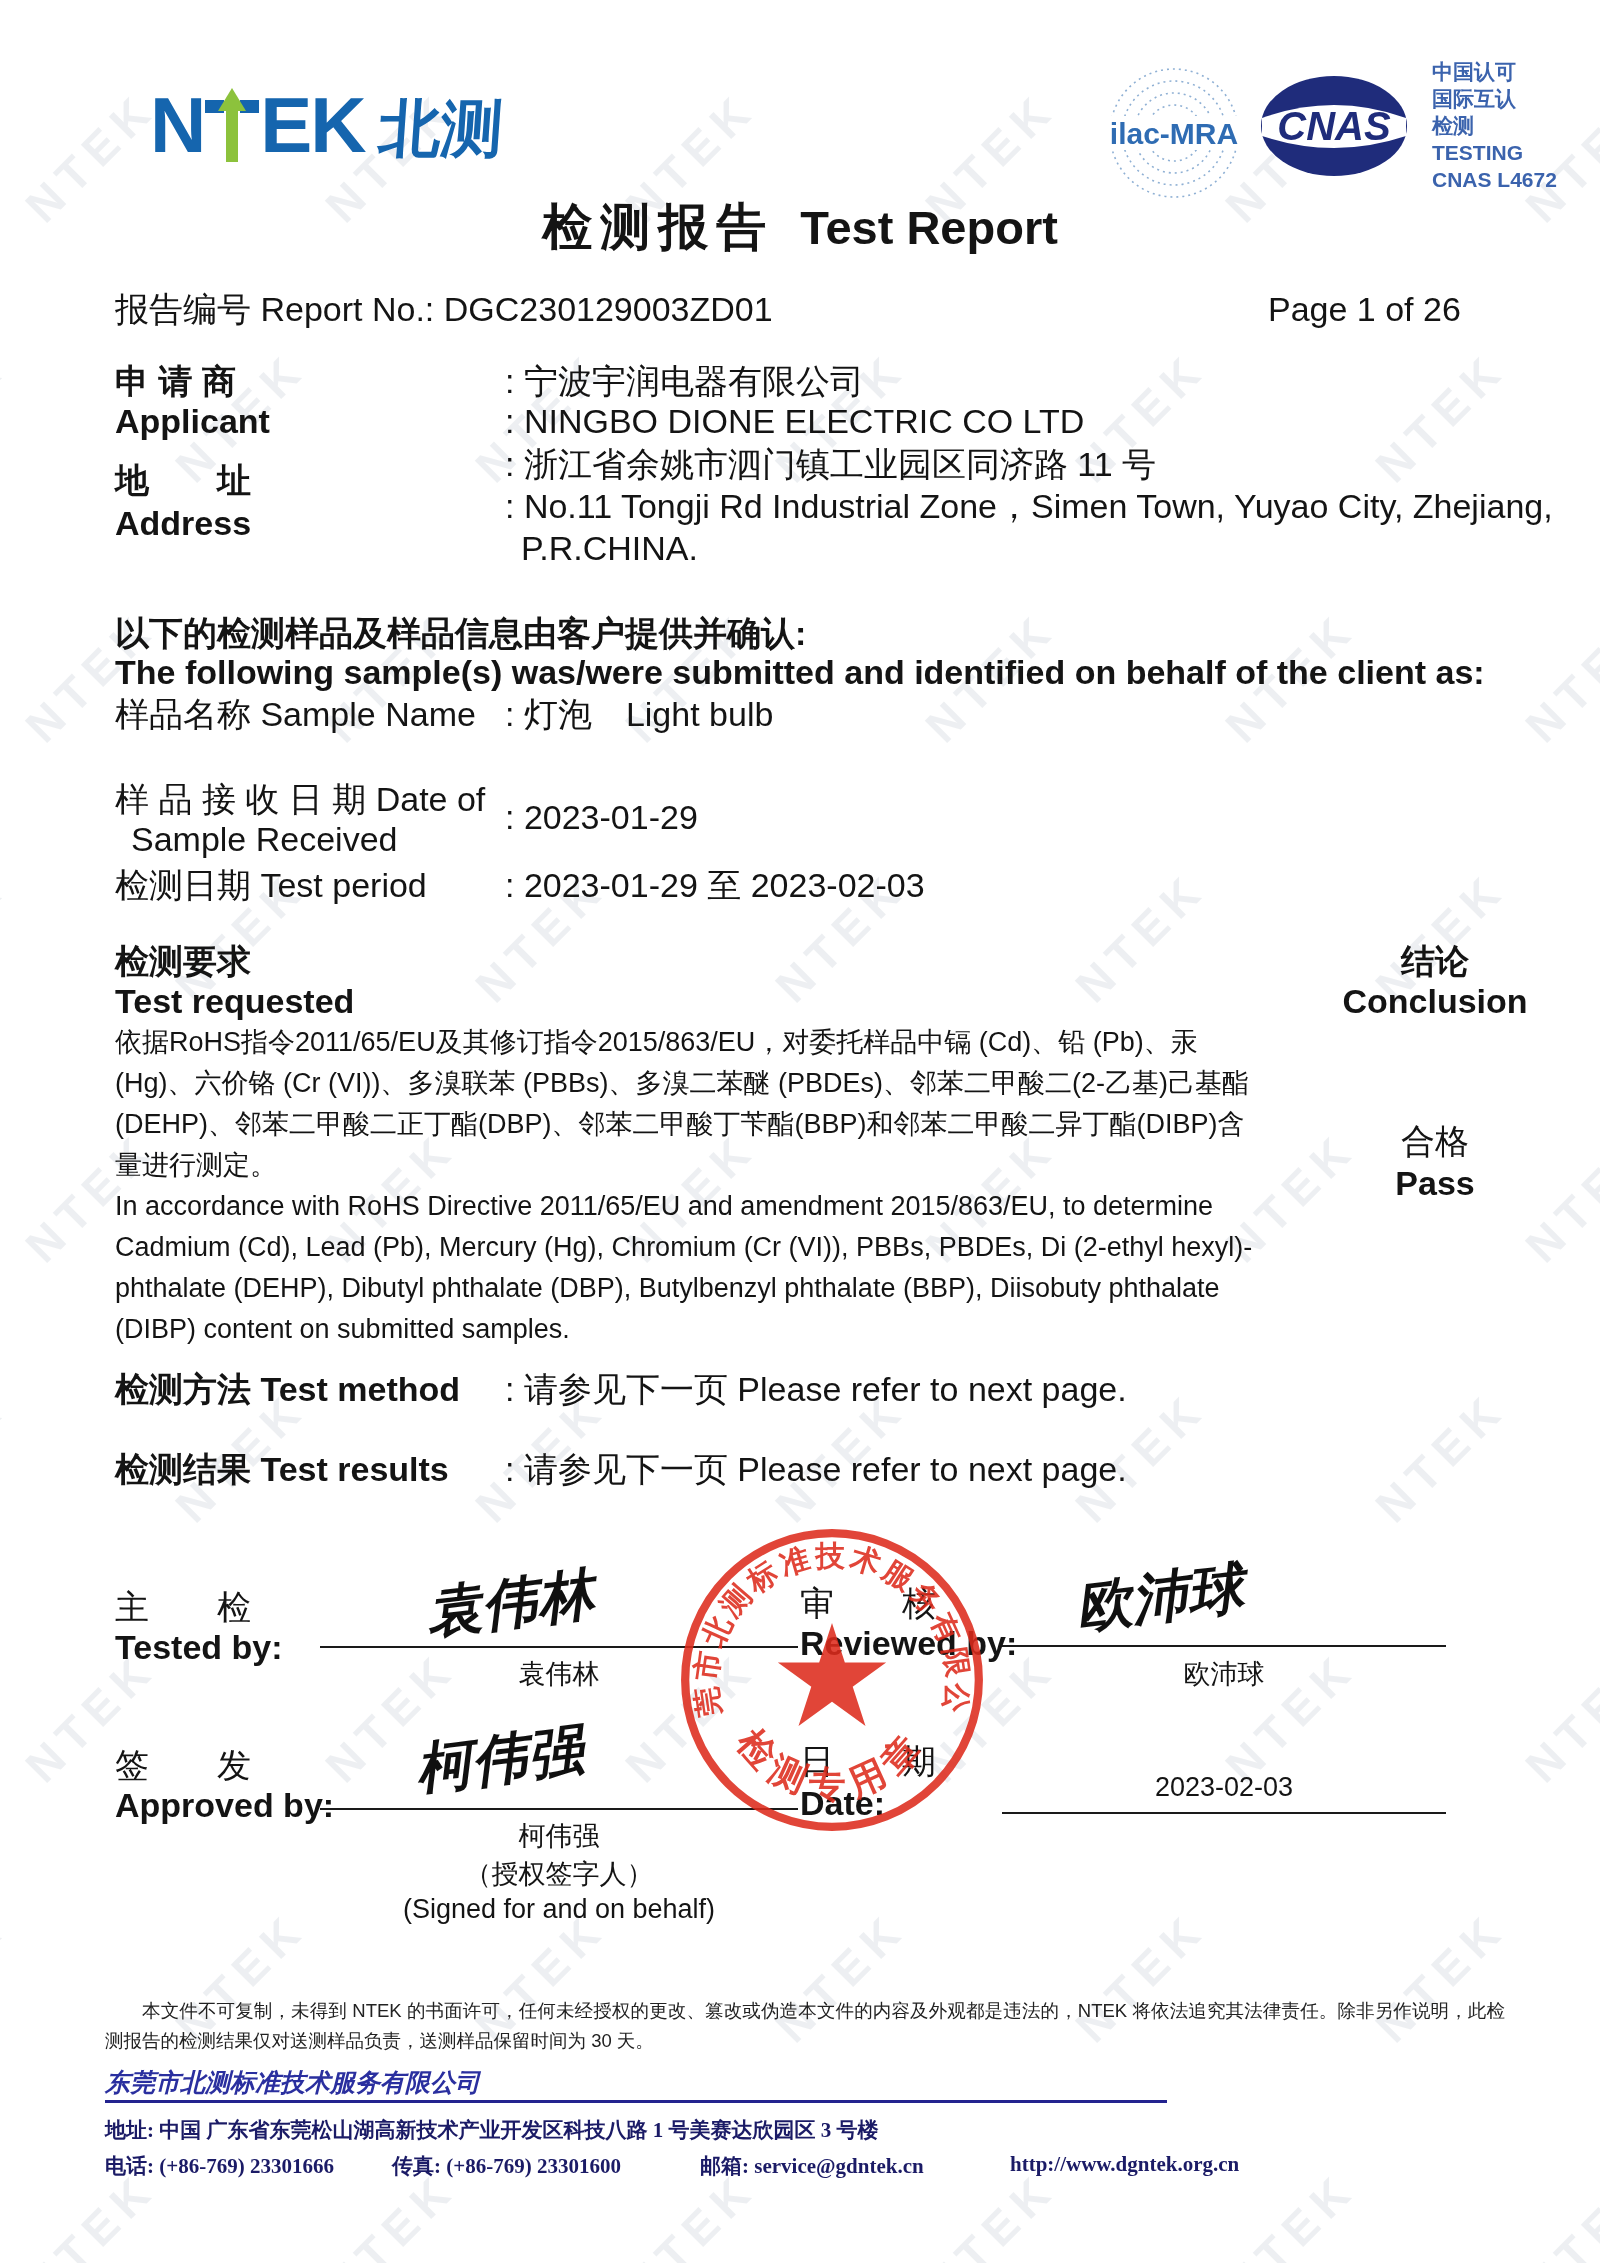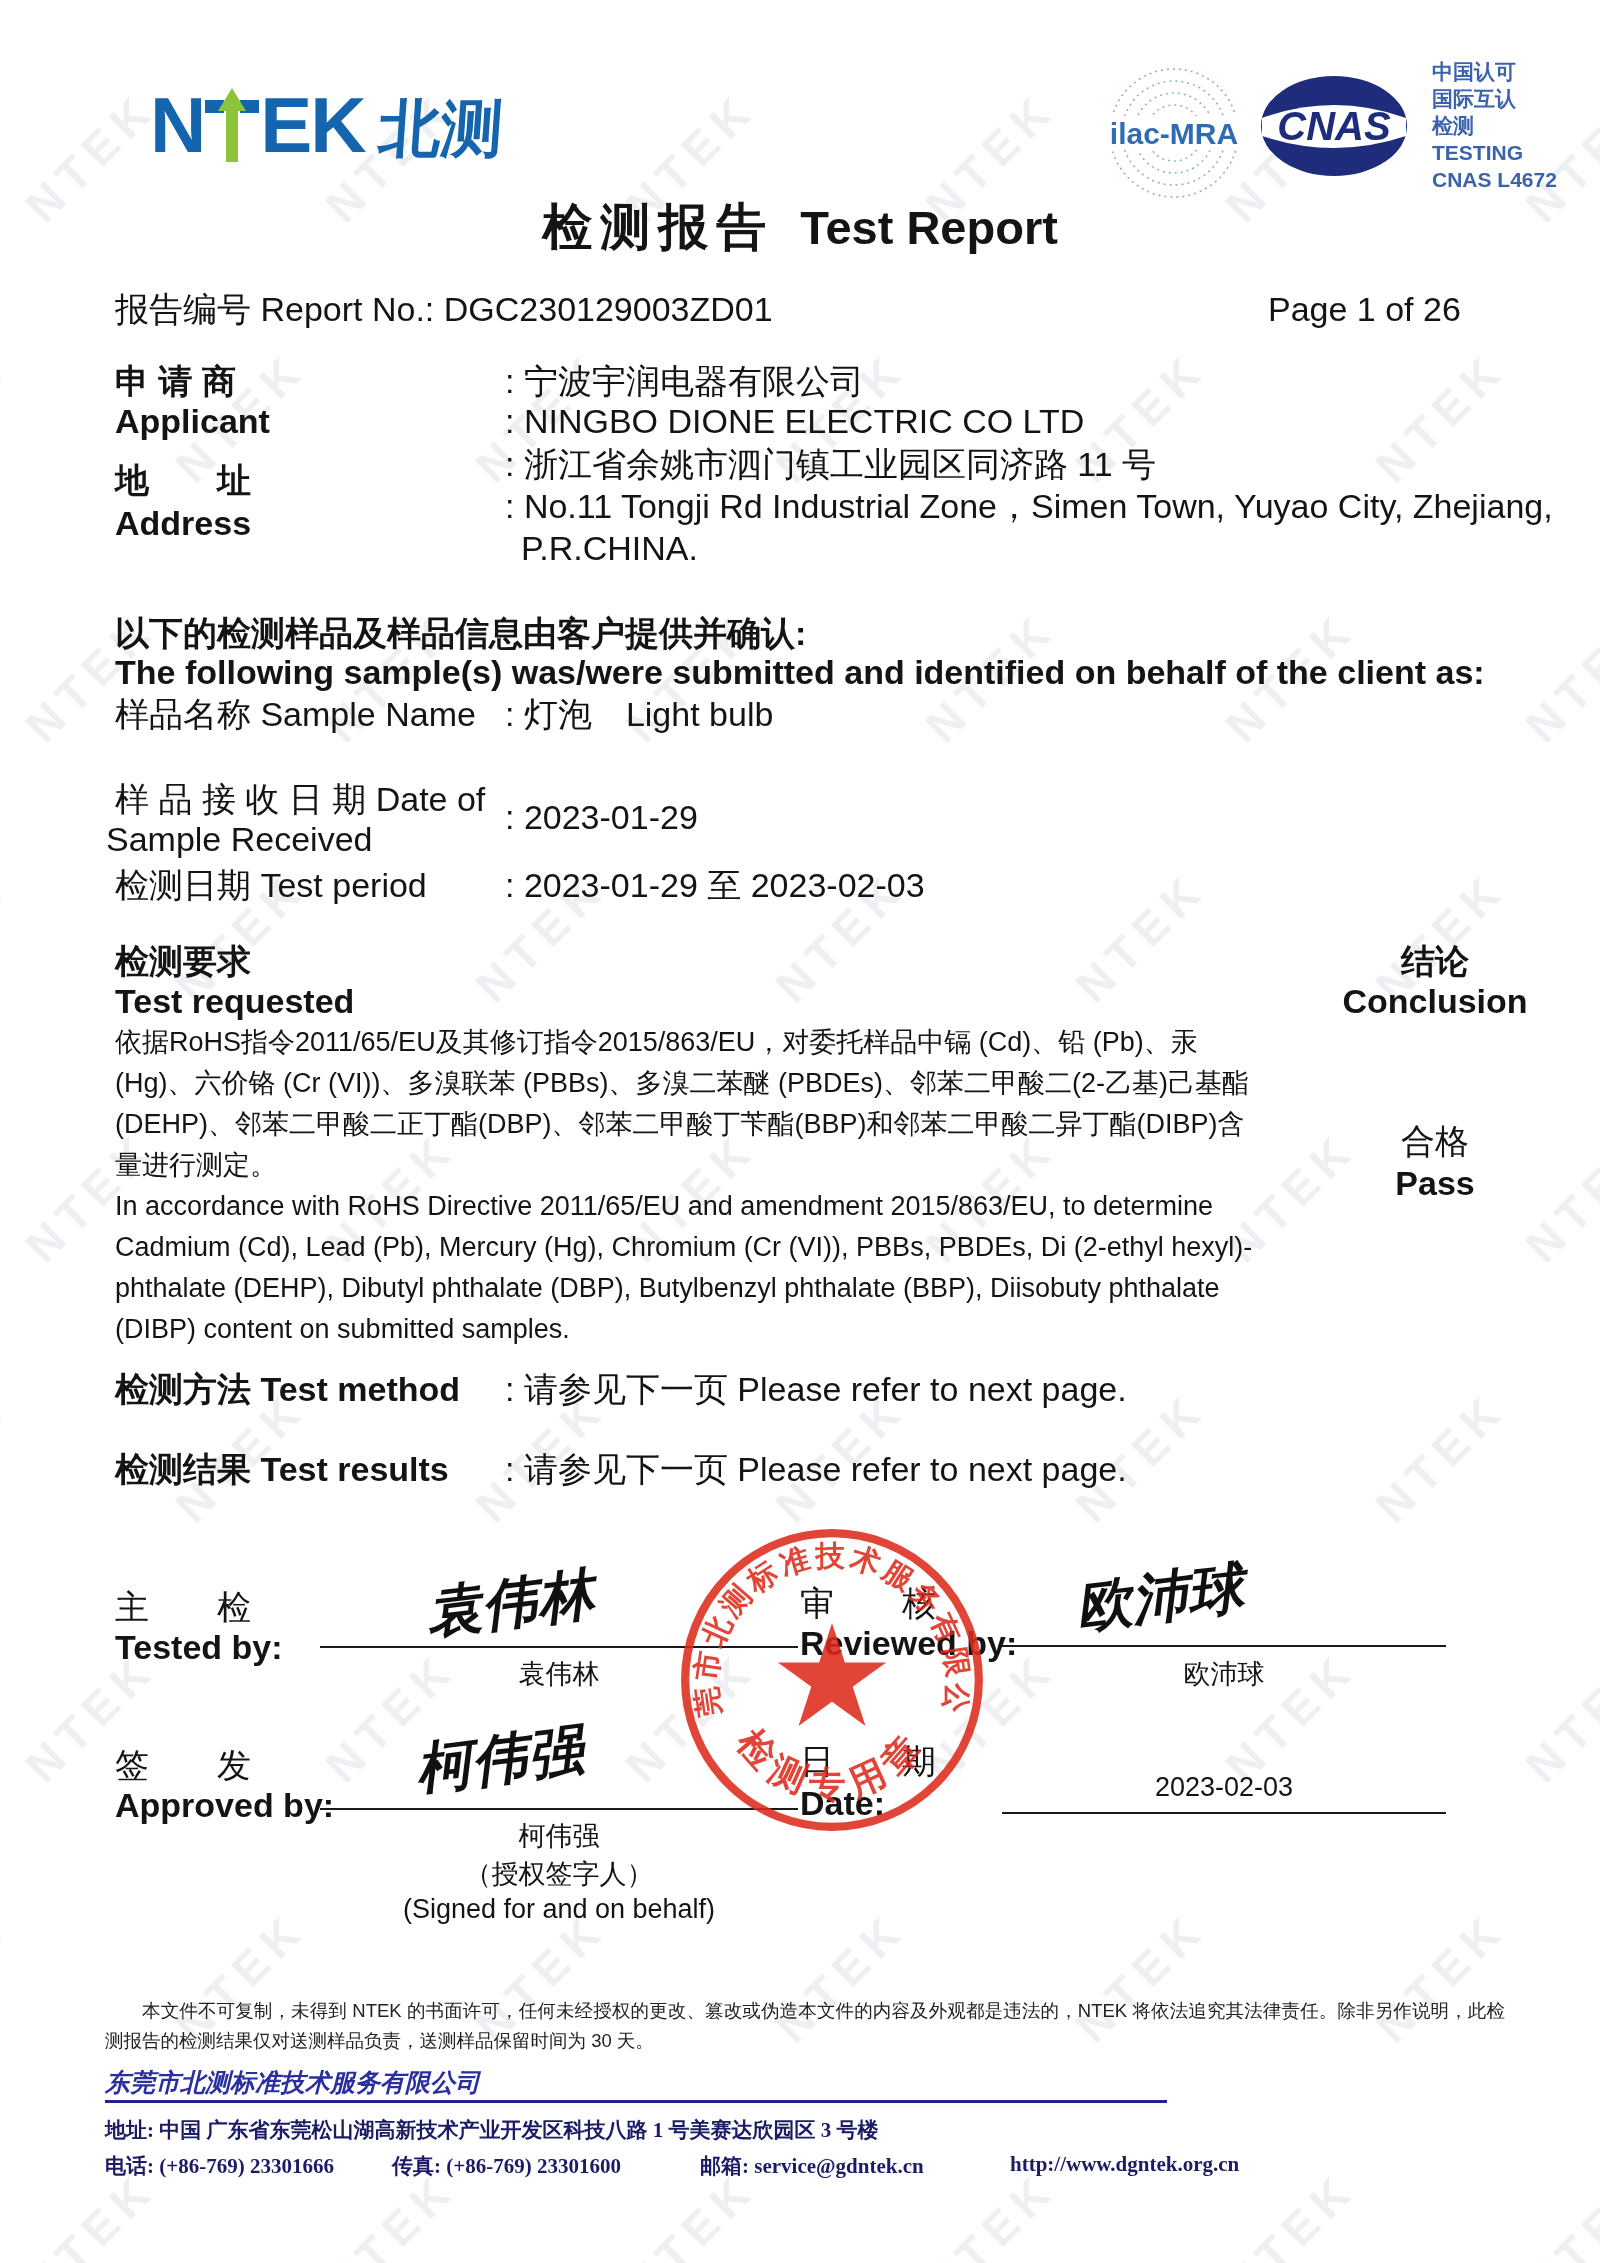--- a/index.html
+++ b/index.html
@@ -158,21 +158,21 @@
   <div class="abs t27" style="left:505px;top:489px;">: No.11 Tongji Rd Industrial Zone，Simen Town, Yuyao City, Zhejiang,</div>
   <div class="abs t27 b" style="left:115px;top:506px;">Address</div>
   <div class="abs t27" style="left:521px;top:531px;">P.R.CHINA.</div>
 
   <div class="abs t27 b" style="left:115px;top:616px;">以下的检测样品及样品信息由客户提供并确认:</div>
   <div class="abs t27 b" style="left:115px;top:655px;">The following sample(s) was/were submitted and identified on behalf of the client as:</div>
   <div class="abs t27" style="left:115px;top:697px;">样品名称  Sample Name</div>
   <div class="abs t27" style="left:505px;top:697px;">: 灯泡　Light bulb</div>
 
   <div class="abs t27" style="left:115px;top:782px;">样 品 接 收 日 期 Date of</div>
-  <div class="abs t27" style="left:106px;top:822px;">Sample Received</div>
+  <div class="abs t27" style="left:131px;top:822px;">Sample Received</div>
   <div class="abs t27" style="left:505px;top:800px;">: 2023-01-29</div>
   <div class="abs t27" style="left:115px;top:868px;">检测日期 Test period</div>
   <div class="abs t27" style="left:505px;top:868px;">: 2023-01-29 至 2023-02-03</div>
 
   <div class="abs t27 b" style="left:115px;top:944px;">检测要求</div>
   <div class="abs t27 b" style="left:115px;top:984px;">Test requested</div>
   <div class="abs para" style="left:115px;top:1022px;width:1140px;">依据RoHS指令2011/65/EU及其修订指令2015/863/EU，对委托样品中镉 (Cd)、铅 (Pb)、汞 (Hg)、六价铬 (Cr (VI))、多溴联苯 (PBBs)、多溴二苯醚 (PBDEs)、邻苯二甲酸二(2-乙基)己基酯(DEHP)、邻苯二甲酸二正丁酯(DBP)、邻苯二甲酸丁苄酯(BBP)和邻苯二甲酸二异丁酯(DIBP)含量进行测定。</div>
   <div class="abs para" style="left:115px;top:1186px;width:1140px;">In accordance with RoHS Directive 2011/65/EU and amendment 2015/863/EU, to determine Cadmium (Cd), Lead (Pb), Mercury (Hg), Chromium (Cr (VI)), PBBs, PBDEs, Di (2-ethyl hexyl)-phthalate (DEHP), Dibutyl phthalate (DBP), Butylbenzyl phthalate (BBP), Diisobuty phthalate (DIBP) content on submitted samples.</div>
 
   <div class="abs t27 b center" style="left:1310px;top:944px;width:250px;">结论</div>

